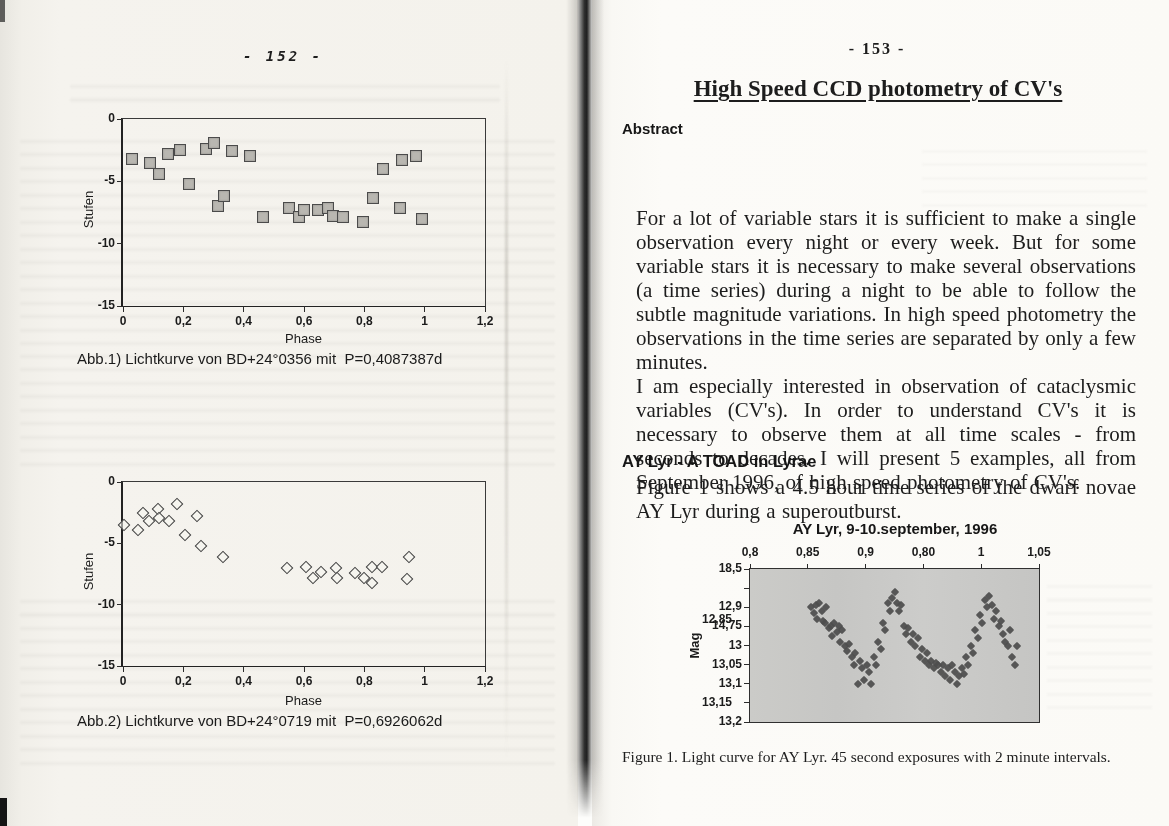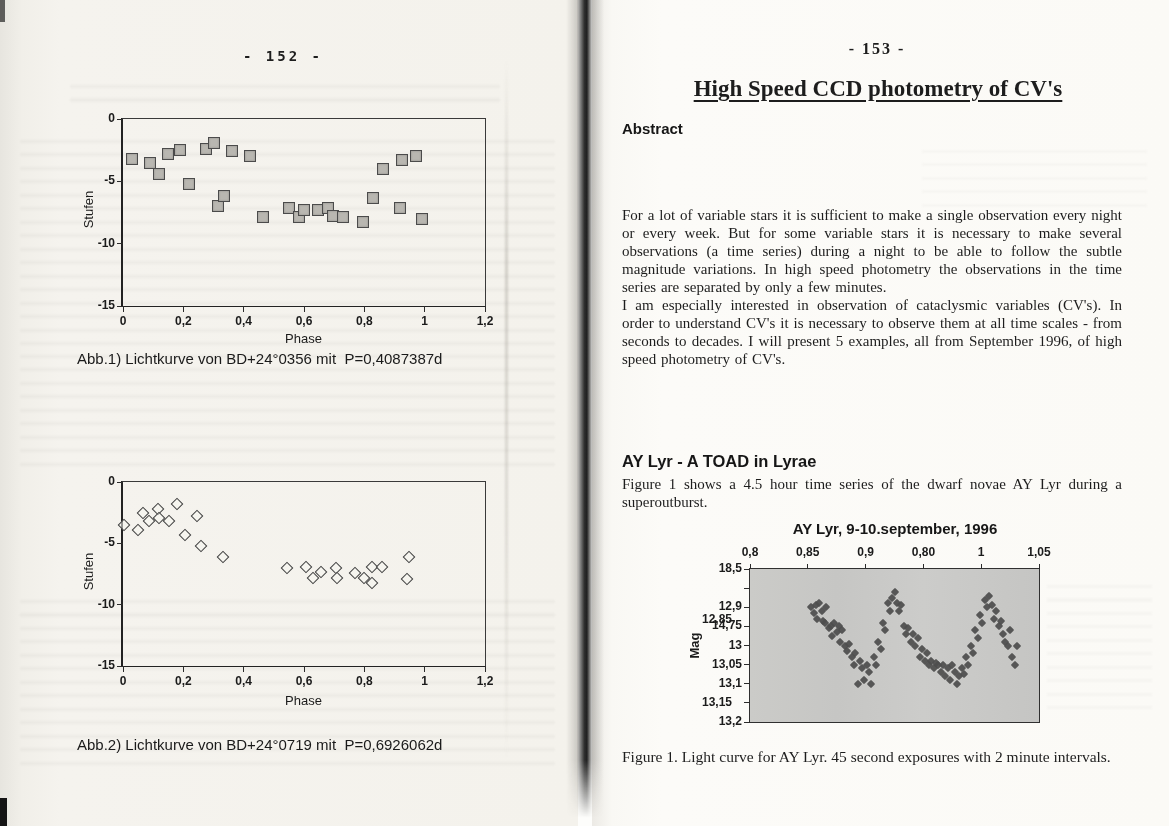--- a/index.html
+++ b/index.html
@@ -17,28 +17,28 @@
     mask-image:linear-gradient(180deg,#000 0 92%,transparent 99%);}
   
   .bleed{position:absolute;z-index:0;pointer-events:none;
     background:repeating-linear-gradient(180deg,rgba(92,90,84,.55) 0 3px,rgba(0,0,0,0) 3px 13.5px);
     filter:blur(1.1px);opacity:.09;}
   .crease{position:absolute;z-index:0;left:505px;top:60px;width:3px;height:700px;filter:blur(1px);
     background:linear-gradient(180deg,transparent,rgba(120,115,105,.28) 30%,rgba(120,115,105,.16) 70%,transparent);}
   .corner-mark{position:absolute;background:#141414;z-index:7;}
   
   .pagenum-mono{position:absolute;font-family:"DejaVu Sans Mono",monospace;font-weight:bold;
-    font-size:14px;letter-spacing:3px;text-align:center;}
+    font-size:14px;letter-spacing:3px;text-align:center;font-style:italic;}
   .pagenum-serif{position:absolute;font-family:"Liberation Serif",serif;font-weight:bold;
     font-size:16px;letter-spacing:2px;text-align:center;}
   .paper-title{position:absolute;left:36px;top:76px;width:500px;text-align:center;
     font-family:"Liberation Serif",serif;font-weight:bold;font-size:23px;
     text-decoration:underline;text-underline-offset:4px;text-decoration-thickness:1.5px;}
   .h-sans{position:absolute;font-family:"Liberation Sans",sans-serif;font-weight:bold;color:#161616;}
-  .body-text{position:absolute;font-size:15px;line-height:18px;text-align:justify;word-spacing:1px;}
+  .body-text{position:absolute;font-size:21px;line-height:24px;text-align:justify;word-spacing:1px;margin-left:14px;}
   .body-text p{margin:0;}
   .abstract-block{position:absolute;left:88px;top:139px;width:462px;font-size:15px;line-height:18.2px;text-align:left;}
   .caption-sans{position:absolute;font-family:"Liberation Sans",sans-serif;font-size:15px;color:#1a1a1a;white-space:pre-wrap;}
   .caption-serif{position:absolute;font-size:15.5px;}
   
   .plot{position:absolute;box-sizing:border-box;z-index:2;border:1px solid #3a3a3a;}
   .plot-open{background:transparent;border-left:2px solid #222;border-bottom:1.8px solid #222;}
   .plot-gray{border:1.3px solid #303030;
     background:linear-gradient(90deg,#cbcbc8 0%,#c6c6c4 30%,#ccccca 60%,#c5c5c3 100%);}
   .tickmark{position:absolute;background:#2b2b2b;}
@@ -168,21 +168,21 @@
         <div class="mk-diamond" style="left: 231.982px; top: 90.7733px;"></div>
         <div class="mk-diamond" style="left: 241.333px; top: 95.68px;"></div>
         <div class="mk-diamond" style="left: 248.875px; top: 100.587px;"></div>
         <div class="mk-diamond" style="left: 249.177px; top: 84.64px;"></div>
         <div class="mk-diamond" style="left: 259.132px; top: 84.64px;"></div>
         <div class="mk-diamond" style="left: 283.868px; top: 96.9067px;"></div>
         <div class="mk-diamond" style="left: 285.98px; top: 74.8267px;"></div>
       </div>
     <div class="axis-label rot" style="left:58px;top:564px;width:60px;">Stufen</div>
     <div class="axis-label" style="left:121px;top:693px;width:365px;">Phase</div>
-    <div class="caption-sans" style="left:77px;top:712px;margin-top:24px;">Abb.2) Lichtkurve von BD+24°0719 mit  P=0,6926062d</div>
+    <div class="caption-sans" style="left:77px;top:712px;">Abb.2) Lichtkurve von BD+24°0719 mit  P=0,6926062d</div>
   </div>
 
   <div id="page-right" class="page">
     <div class="bleed" style="left:330px;top:150px;width:225px;height:62px;opacity:.06;"></div>
     <div class="bleed" style="left:455px;top:585px;width:105px;height:125px;opacity:.07;"></div>
 
     <div class="pagenum-serif" style="left:185px;top:40px;width:200px;">- 153 -</div>
 
     <div class="paper-title">High Speed CCD photometry of CV's</div>
 

